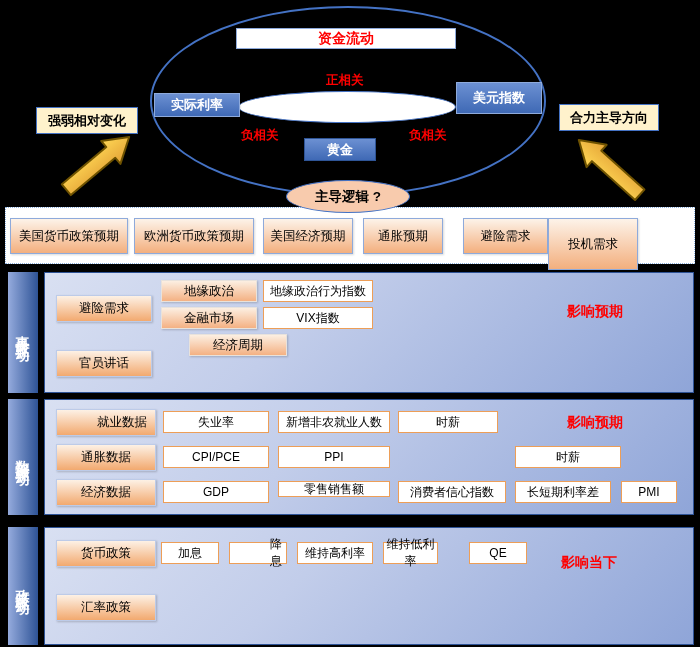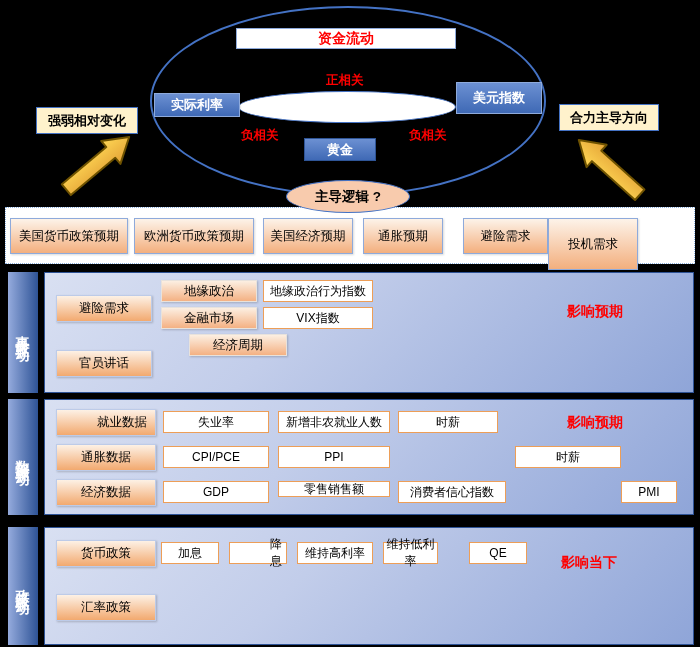--- a/index.html
+++ b/index.html
@@ -118,20 +118,21 @@
     <div class="abs item-box center" style="left:233px;top:11px;width:112px;height:22px;">新增非农就业人数</div>
     <div class="abs item-box center" style="left:353px;top:11px;width:100px;height:22px;">时薪</div>
 
     <div class="abs item-box center" style="left:118px;top:46px;width:106px;height:22px;">CPI/PCE</div>
     <div class="abs item-box center" style="left:233px;top:46px;width:112px;height:22px;">PPI</div>
     <div class="abs item-box center" style="left:470px;top:46px;width:106px;height:22px;">时薪</div>
 
     <div class="abs item-box center" style="left:118px;top:81px;width:106px;height:22px;">GDP</div>
     <div class="abs item-box center" style="left:233px;top:81px;width:112px;height:16px;">零售销售额</div>
     <div class="abs item-box center" style="left:353px;top:81px;width:108px;height:22px;">消费者信心指数</div>
+    <div class="abs item-box center" style="left:470px;top:81px;width:96px;height:22px;">长短期利率差</div>
     <div class="abs item-box center" style="left:576px;top:81px;width:56px;height:22px;">PMI</div>
 
     <div class="abs impact" style="left:522px;top:14px;">影响预期</div>
   </div>
 
   <div class="abs vbar" style="left:8px;top:527px;width:30px;height:118px;">政策驱动</div>
   <div class="abs panel" style="left:44px;top:527px;width:650px;height:118px;">
     <div class="abs cat-box center" style="left:11px;top:12px;width:100px;height:27px;">货币政策</div>
     <div class="abs cat-box center" style="left:11px;top:66px;width:100px;height:27px;">汇率政策</div>
 

